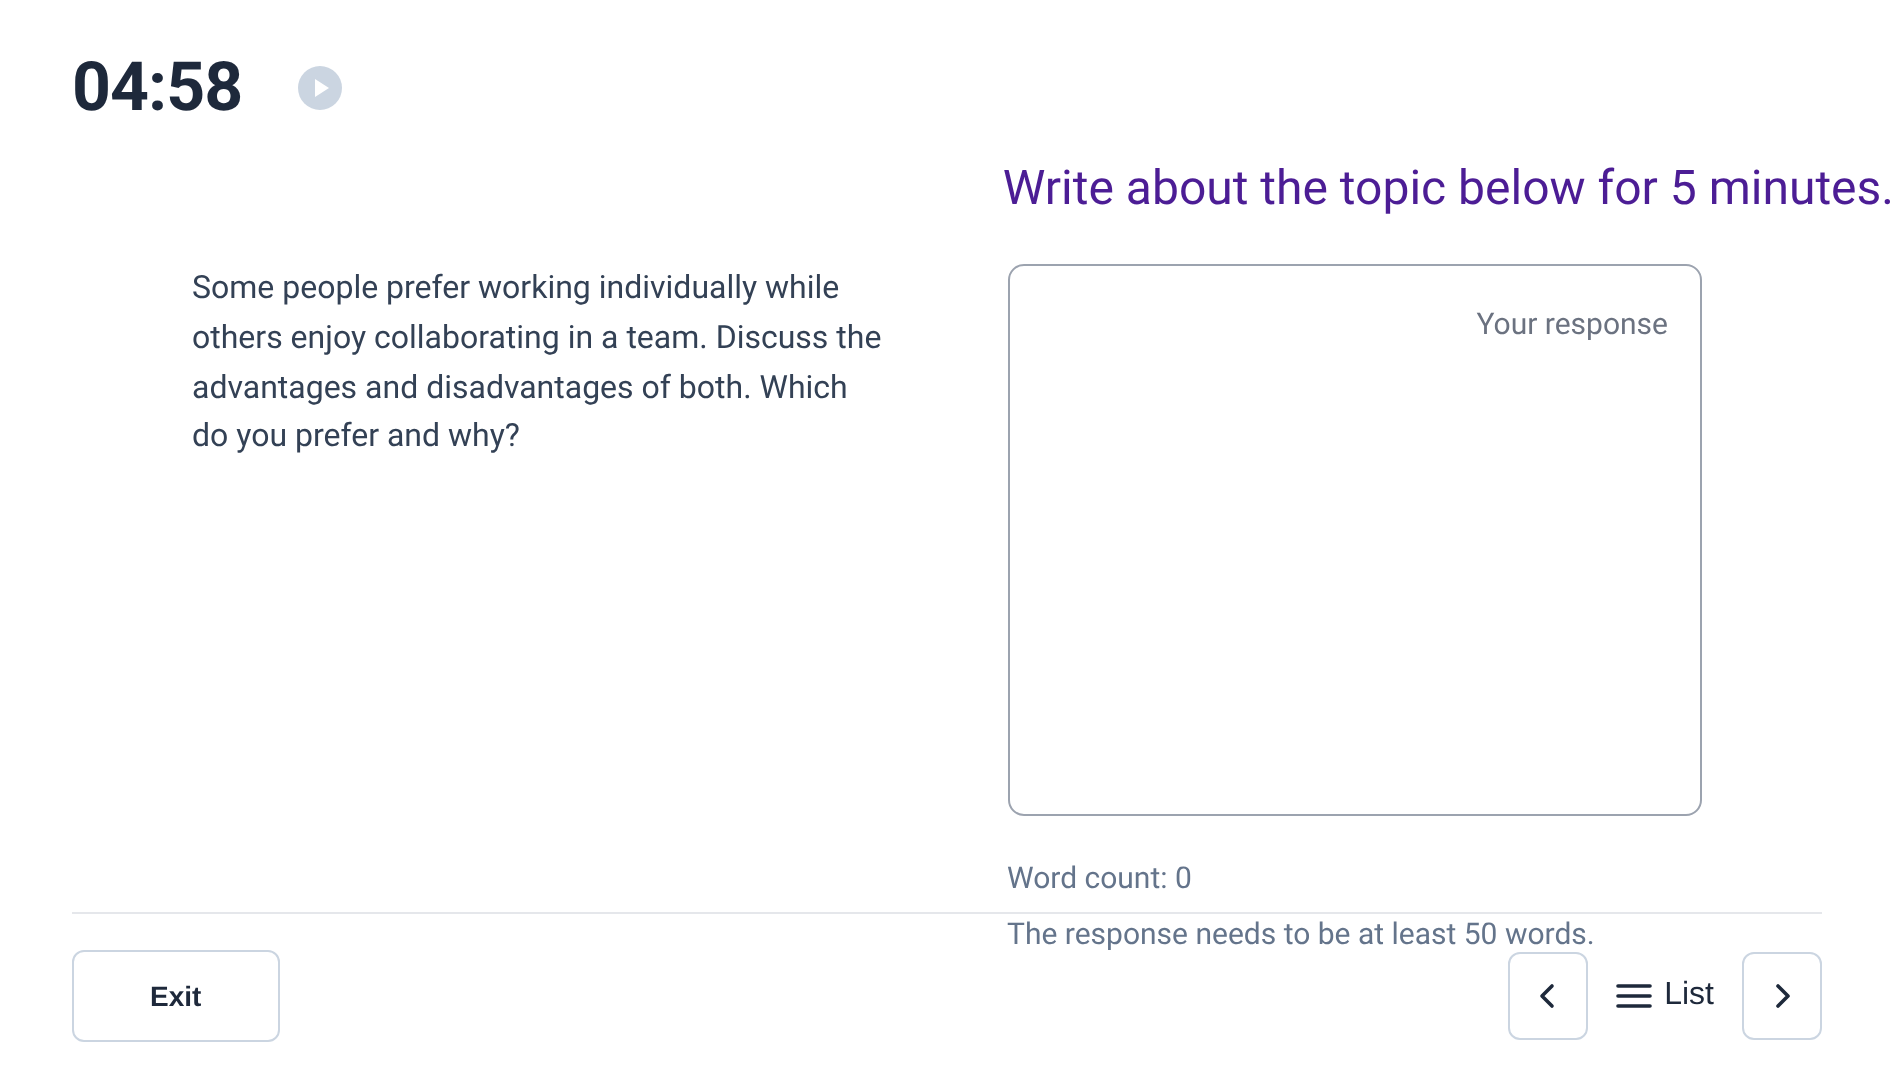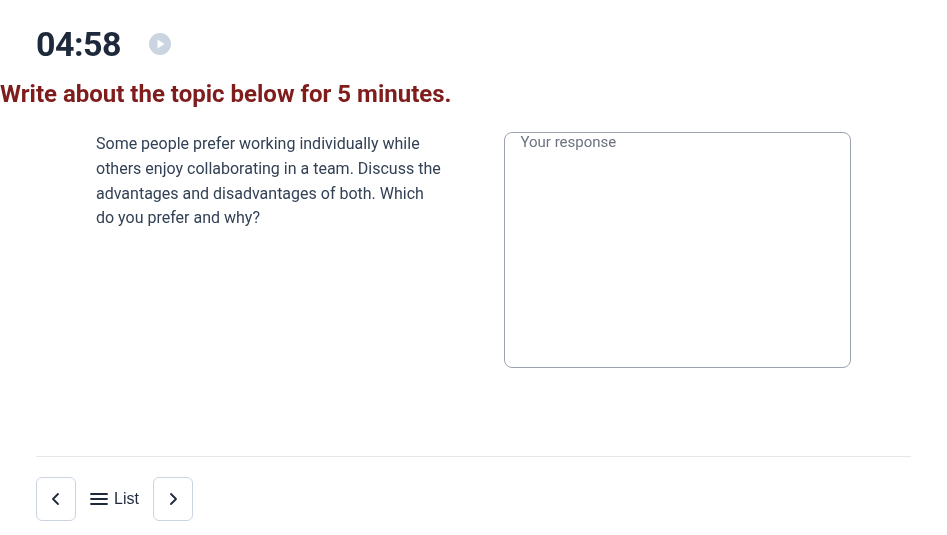--- a/index.html
+++ b/index.html
@@ -27,24 +27,24 @@
     .play-icon {
       width: 22px;
       height: 22px;
       display: flex;
       align-items: center;
       justify-content: center;
       cursor: pointer;
     }
     .play-icon svg { display: block; }
     .instruction {
-      text-align: left;
+      text-align: right;
       font-size: 24px;
-      font-weight: 700;
-      color: #7f1d1d;
+      font-weight: 400;
+      color: #4c1d95;
       margin-top: 8px;
       margin-bottom: 24px;
     }
     .content {
       display: flex;
       gap: 60px;
       padding: 0 96px;
     }
     .prompt-col {
       flex: 1;
@@ -54,29 +54,30 @@
       font-size: 16px;
       line-height: 1.55;
       color: #334155;
     }
     .response-col {
       flex: 1;
       max-width: 380px;
     }
     .response-box {
       width: 100%;
-      height: 236px;
+      height: 276px;
       border: 1px solid #9ca3af;
       border-radius: 8px;
-      padding: 0 16px;
+      padding: 20px 16px;
       font-size: 15px;
       font-family: inherit;
       color: #1f2937;
       resize: none;
       outline: none;
+      text-align: right;
     }
     .response-box::placeholder { color: #6b7280; }
     .meta {
       margin-top: 14px;
       font-size: 15px;
       color: #64748b;
       line-height: 1.85;
     }
     .footer-divider {
       position: absolute;
@@ -161,26 +162,31 @@
 </div>
 
 <div class="instruction">Write about the topic below for 5 minutes.</div>
 
 <div class="content">
   <div class="prompt-col">
     <p class="prompt-text">Some people prefer working individually while others enjoy collaborating in a team. Discuss the advantages and disadvantages of both. Which do you prefer and why?</p>
   </div>
   <div class="response-col">
     <textarea class="response-box" placeholder="Your response" style=""></textarea>
+    <div class="meta">
+      <div>Word count: 0</div>
+      <div>The response needs to be at least 50 words.</div>
+    </div>
   </div>
 </div>
 
 <div class="footer-divider"></div>
 
 <div class="footer">
+  <button class="exit-btn">Exit</button>
 
   <div class="nav-group">
     <button class="nav-btn">
       <svg width="14" height="14" viewBox="0 0 14 14">
         <path d="M9 2 L4 7 L9 12" stroke="#1e293b" stroke-width="1.8" fill="none" stroke-linecap="round" stroke-linejoin="round"></path>
       </svg>
     </button>
     <button class="list-btn">
       <svg width="18" height="14" viewBox="0 0 18 14">
         <line x1="1" y1="2" x2="17" y2="2" stroke="#1e293b" stroke-width="1.8" stroke-linecap="round"></line>

